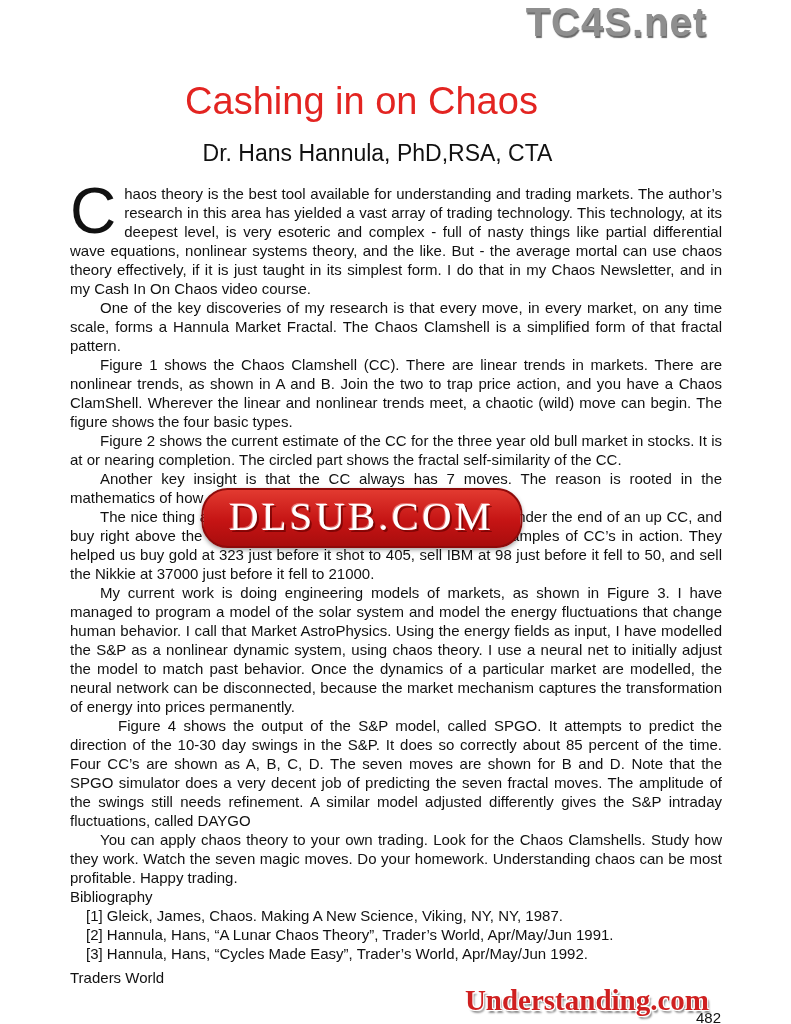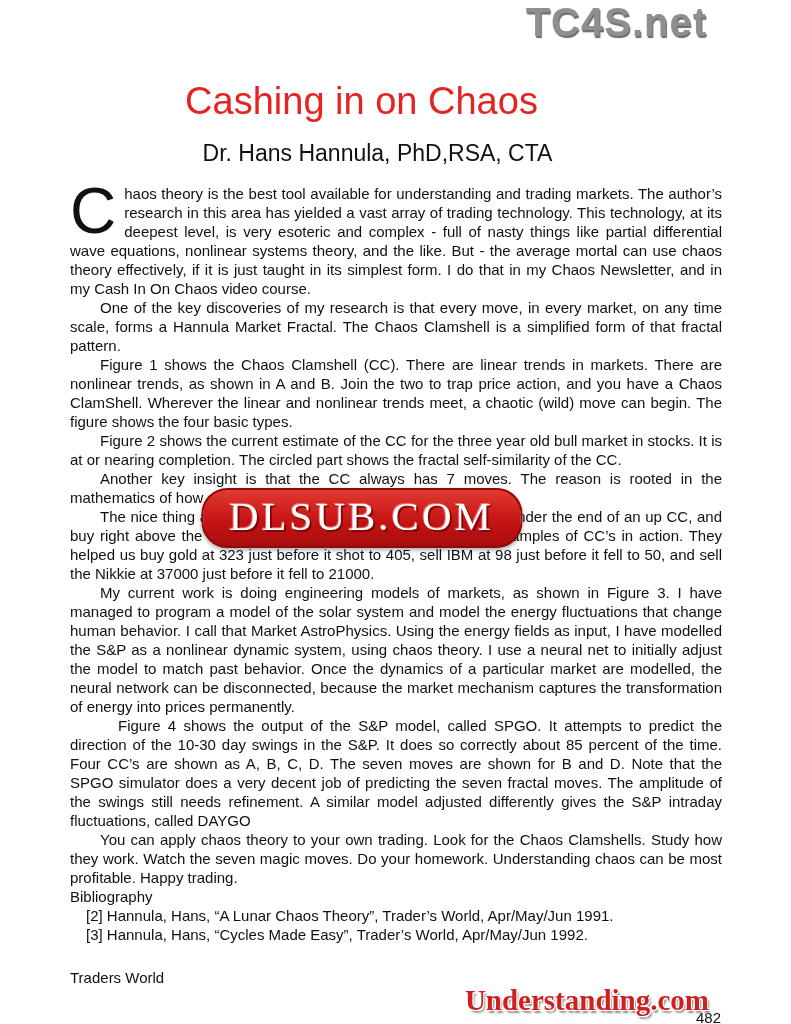--- a/index.html
+++ b/index.html
@@ -111,20 +111,21 @@
     <p class="para first-para"><span class="dropcap">C</span><span>haos theory is the best tool available for understanding and trading markets. The author’s research in this area has yielded a vast array of trading technology. This technology, at its deepest level, is very esoteric and complex - full of nasty things like partial differential wave equations, nonlinear systems theory, and the like. But - the average mortal can use chaos theory effectively, if it is just taught in its simplest form. I do that in my Chaos Newsletter, and in my Cash In On Chaos video course.</span></p>
     <p class="para indent">One of the key discoveries of my research is that every move, in every market, on any time scale, forms a Hannula Market Fractal. The Chaos Clamshell is a simplified form of that fractal pattern.</p>
     <p class="para indent">Figure 1 shows the Chaos Clamshell (CC). There are linear trends in markets. There are nonlinear trends, as shown in A and B. Join the two to trap price action, and you have a Chaos ClamShell. Wherever the linear and nonlinear trends meet, a chaotic (wild) move can begin. The figure shows the four basic types.</p>
     <p class="para indent">Figure 2 shows the current estimate of the CC for the three year old bull market in stocks. It is at or nearing completion. The circled part shows the fractal self-similarity of the CC.</p>
     <p class="para indent">Another key insight is that the CC always has 7 moves. The reason is rooted in the mathematics of how energy cycles add together.</p>
     <p class="para indent">The nice thing about using the CC is that it lets you sell right under the end of an up CC, and buy right above the end of a down CC. My newsletter carries examples of CC’s in action. They helped us buy gold at 323 just before it shot to 405, sell IBM at 98 just before it fell to 50, and sell the Nikkie at 37000 just before it fell to 21000.</p>
     <p class="para indent">My current work is doing engineering models of markets, as shown in Figure 3. I have managed to program a model of the solar system and model the energy fluctuations that change human behavior. I call that Market AstroPhysics. Using the energy fields as input, I have modelled the S&amp;P as a nonlinear dynamic system, using chaos theory. I use a neural net to initially adjust the model to match past behavior. Once the dynamics of a particular market are modelled, the neural network can be disconnected, because the market mechanism captures the transformation of energy into prices permanently.</p>
     <p class="para indent-lg">Figure 4 shows the output of the S&amp;P model, called SPGO. It attempts to predict the direction of the 10-30 day swings in the S&amp;P. It does so correctly about 85 percent of the time. Four CC’s are shown as A, B, C, D. The seven moves are shown for B and D. Note that the SPGO simulator does a very decent job of predicting the seven fractal moves. The amplitude of the swings still needs refinement. A similar model adjusted differently gives the S&amp;P intraday fluctuations, called DAYGO</p>
     <p class="para indent">You can apply chaos theory to your own trading. Look for the Chaos Clamshells. Study how they work. Watch the seven magic moves. Do your homework. Understanding chaos can be most profitable. Happy trading.</p>
     <p class="para bib-heading">Bibliography</p>
+    <p class="para bib">[1] Gleick, James, Chaos. Making A New Science, Viking, NY, NY, 1987.</p>
     <p class="para bib">[2] Hannula, Hans, “A Lunar Chaos Theory”, Trader’s World, Apr/May/Jun 1991.</p>
     <p class="para bib">[3] Hannula, Hans, “Cycles Made Easy”, Trader’s World, Apr/May/Jun 1992.</p>
   </div>
 
   <div class="watermark">
     <span class="wm-text">DLSUB.COM</span>
   </div>
 
   <div class="footer-left">Traders World</div>
   <div class="footer-page">482</div>

